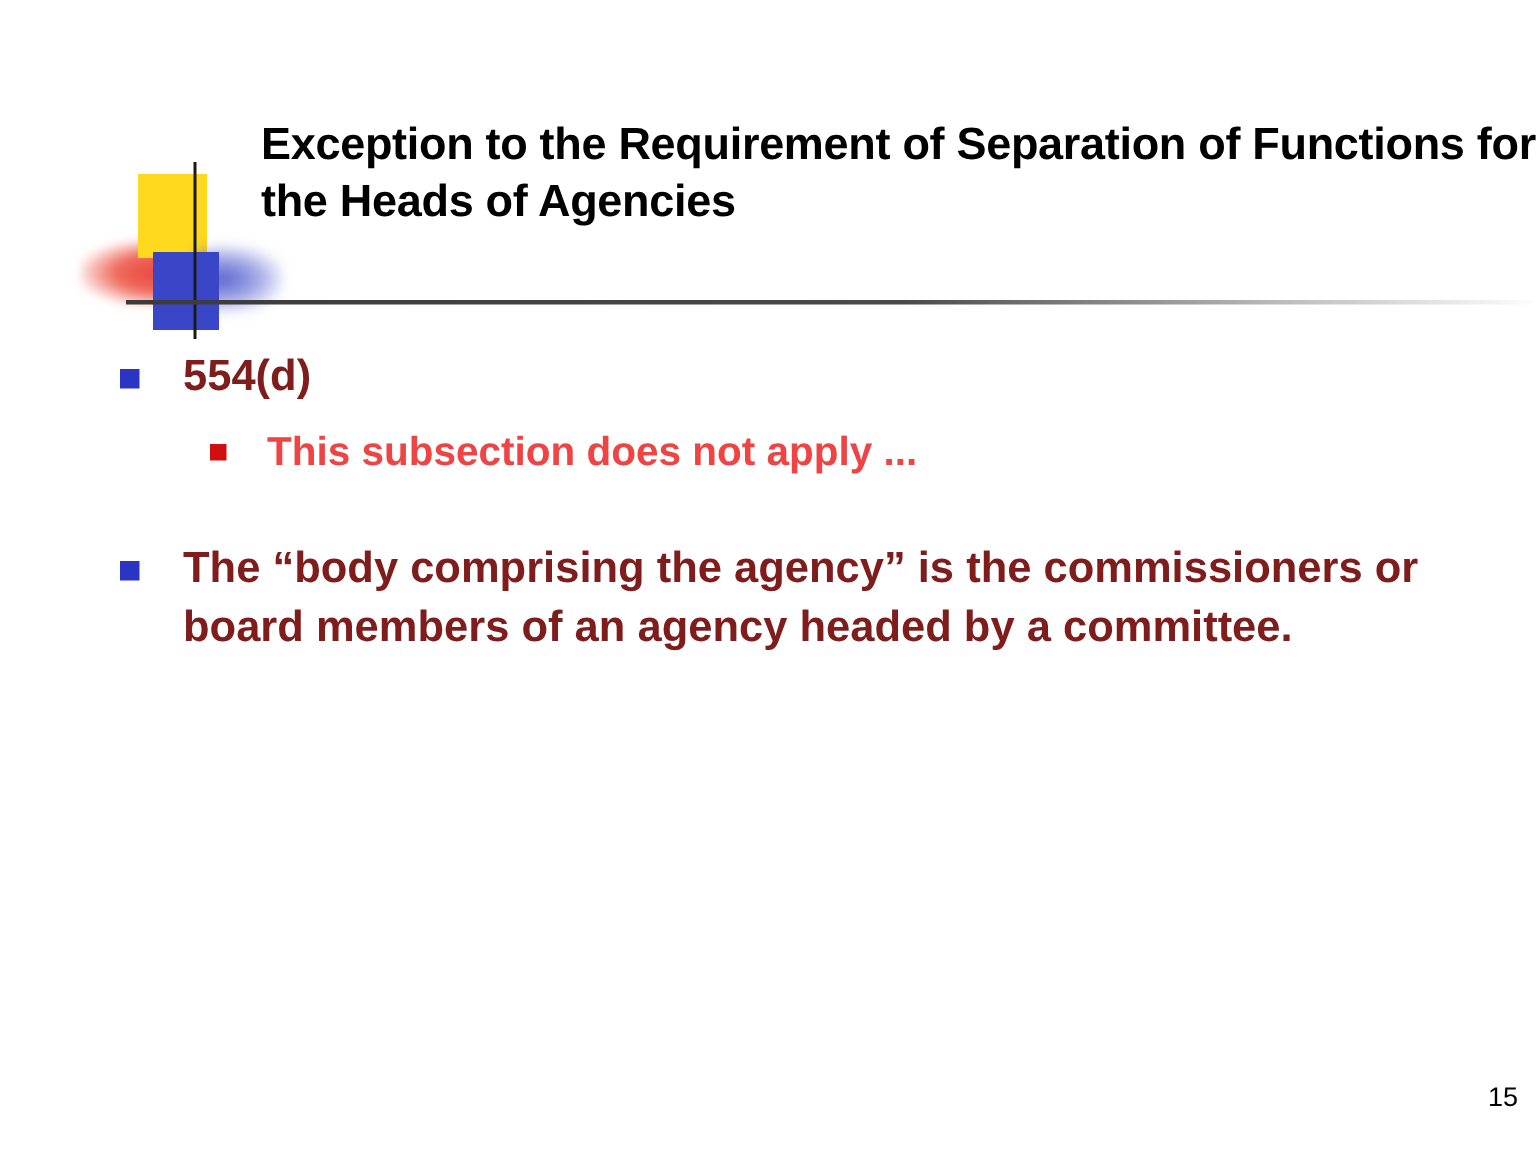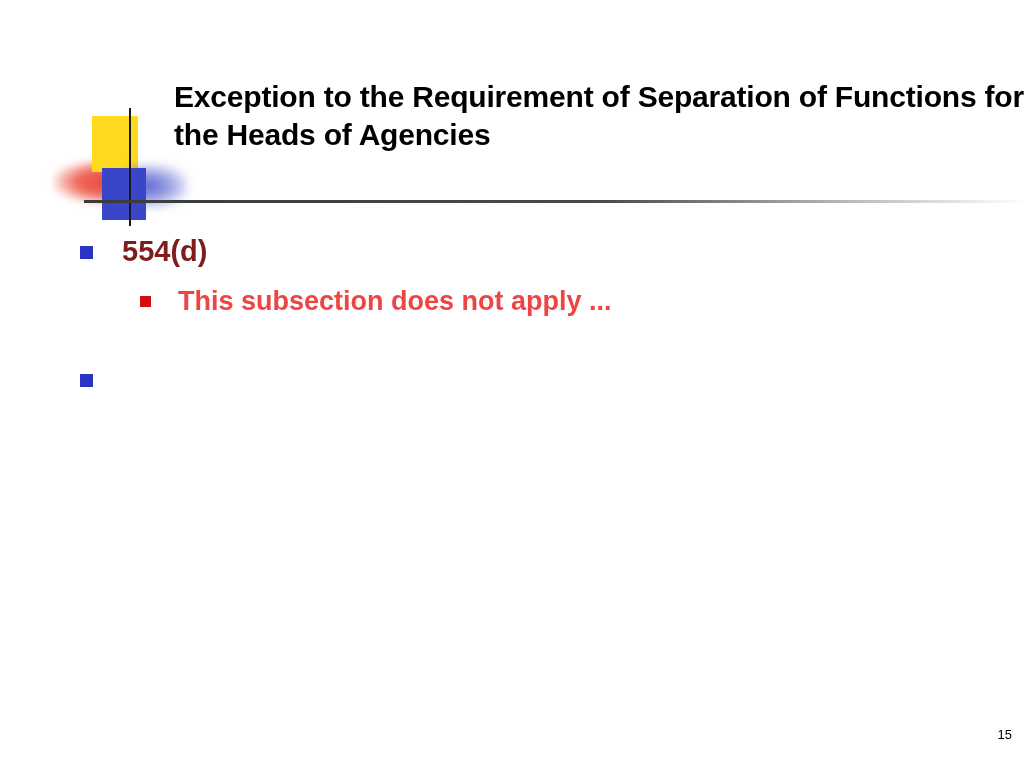--- a/index.html
+++ b/index.html
@@ -135,21 +135,21 @@
     background: #d01010;
   }
   .gap-sm { height: 10px; }
   .gap-md { height: 14px; }
 
   
   .slide-number {
     position: absolute;
     right: 48px;
     bottom: 26px;
-    font-size: 13px;
+    font-size: 18px;
     color: #000000;
     font-weight: normal;
   }
 </style>
 </head>
 <body>
 
 <div class="slide">
 
   <div class="logo-group">
@@ -180,18 +180,19 @@
     <div class="gap-sm"></div>
 
 
     <div class="gap-md"></div>
 
 
     <div class="gap-md"></div>
 
     <div class="lvl1">
       <span class="bullet"></span>
+      <span>The “body comprising the agency” is the commissioners or board members of an agency headed by a committee.</span>
     </div>
 
   </div>
 
   <div class="slide-number">15</div>
 </div>
 
 </body></html>

